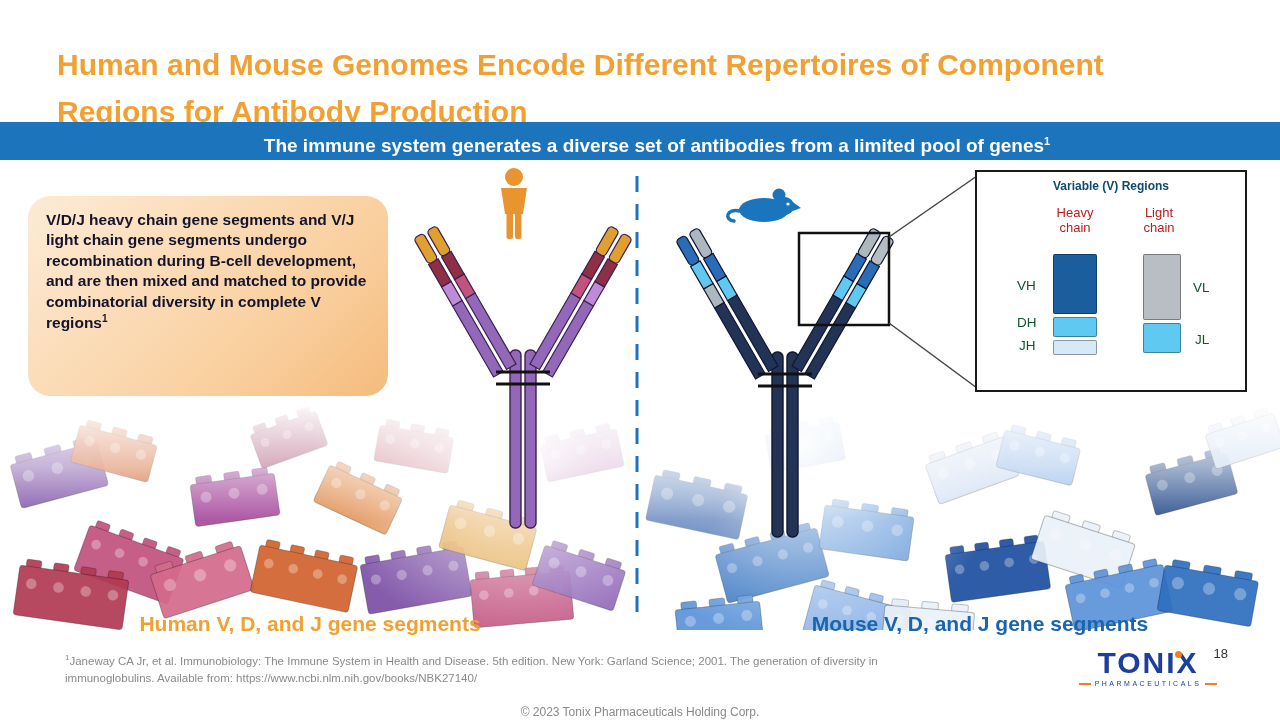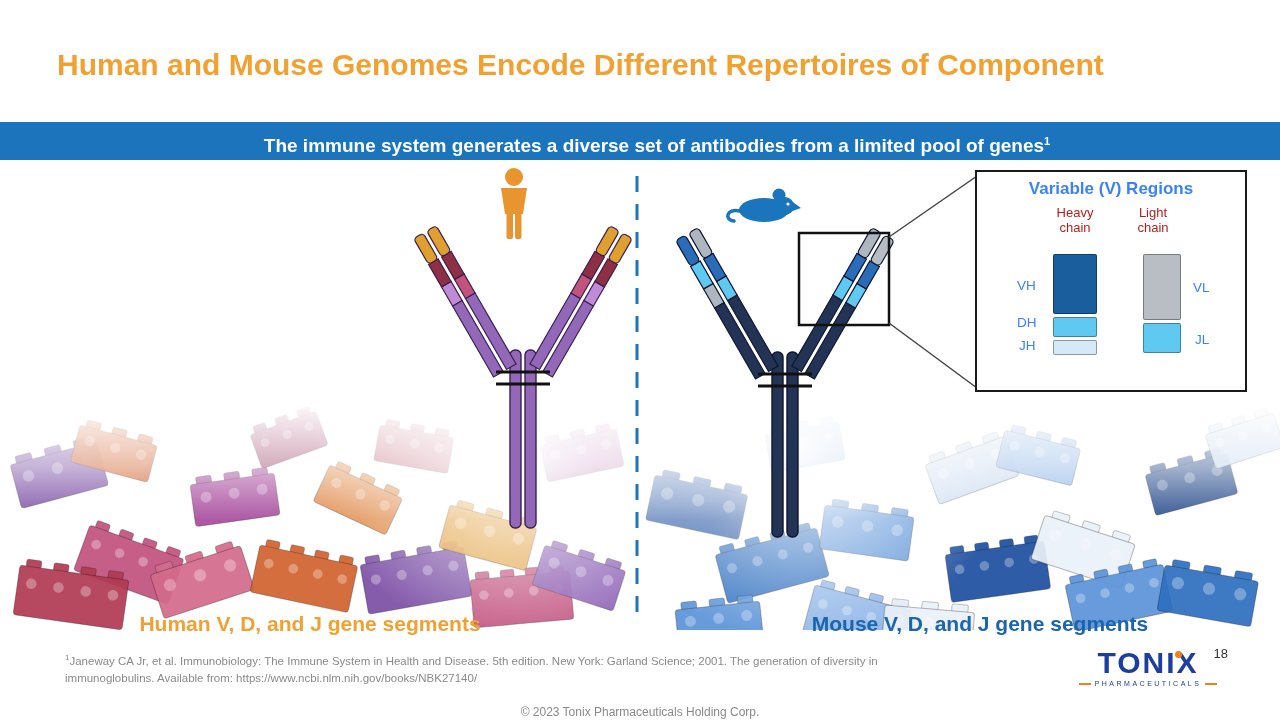--- a/index.html
+++ b/index.html
@@ -41,29 +41,29 @@
   .bricks.right{left:645px;width:635px;}
   .fog{position:absolute;left:0;top:400px;width:1280px;height:120px;z-index:2;
        background:linear-gradient(to bottom,#ffffff 0%,rgba(255,255,255,0.55) 55%,rgba(255,255,255,0) 100%);}
 
   
   .overlay{position:absolute;left:0;top:0;width:1280px;height:720px;z-index:4;pointer-events:none;}
 
   
   .varbox{position:absolute;left:975px;top:170px;width:272px;height:222px;background:#fff;
           border:2px solid #1a1a1a;box-sizing:border-box;z-index:5;}
-  .varbox-title{position:absolute;left:0;top:7px;width:100%;text-align:center;font-size:17px;font-weight:bold;color:#3b82f6;}
+  .varbox-title{position:absolute;left:0;top:7px;width:100%;text-align:center;font-size:12px;font-weight:bold;color:#0c4a6e;}
   .chain-label{position:absolute;top:34px;width:80px;text-align:center;font-size:13px;color:#b91c1c;white-space:pre-line;line-height:1.15;}
   .chain-label.heavy{left:58px;}
-  .chain-label.light{left:136px;}
+  .chain-label.light{left:142px;}
   .bar{position:absolute;top:82px;}
   .bar.heavy{left:76px;width:44px;}
   .bar.light{left:166px;width:38px;}
   .seg{width:100%;border:1px solid rgba(0,0,0,0.35);box-sizing:border-box;margin-bottom:3px;border-radius:2px;}
-  .seg-lbl{position:absolute;font-size:13.5px;color:#3b82f6;}
+  .seg-lbl{position:absolute;font-size:13.5px;color:#14532d;}
 
   
   .caption{position:absolute;top:612px;font-size:21px;font-weight:bold;text-align:center;z-index:5;}
   .caption.human{left:40px;width:540px;color:#F0A132;}
   .caption.mouse{left:710px;width:540px;color:#1B64AE;}
 
   
   .footnote{position:absolute;left:65px;top:652px;width:880px;font-size:11.5px;color:#8A8A8A;line-height:1.5;z-index:5;}
   .footnote sup{font-size:8px;}
   .pagenum{position:absolute;right:52px;top:646px;font-size:13px;color:#333;z-index:5;}
@@ -72,21 +72,21 @@
   .logo-accent{position:absolute;left:97px;top:3px;width:7px;height:7px;border-radius:50%;background:#F08020;}
   .logo-sub{margin-top:2px;font-size:7px;letter-spacing:2.5px;color:#1C3E9E;display:flex;align-items:center;justify-content:center;gap:4px;}
   .logo-sub::before,.logo-sub::after{content:"";width:12px;height:2px;background:#F08020;}
   .copyright{position:absolute;left:0;top:697px;width:100%;text-align:center;font-size:12px;color:#8A8A8A;z-index:5;margin-top:8px;}
 </style>
 </head>
 <body>
 
 <div class="slide">
 
-  <h1 class="title"><span>Human and Mouse Genomes Encode Different Repertoires of Component</span><br></h1>
+  <h1 class="title"><span>Human and Mouse Genomes Encode Different Repertoires of Component</span><br><span>Regions for Antibody Production</span></h1>
 
   <div class="banner"><span>The immune system generates a diverse set of antibodies from a limited pool of genes</span><sup>1</sup></div>
 
   <svg class="bricks left" id="bricksLeft" viewBox="0 0 640 225">
       <g transform="translate(10,60) rotate(-15)" opacity="0.92">
         <rect x="6.75" y="-7" width="16.5" height="8" rx="2" fill="#7B4FA6" stroke="rgba(0,0,0,0.25)"></rect>
         <rect x="36.75" y="-7" width="16.5" height="8" rx="2" fill="#7B4FA6" stroke="rgba(0,0,0,0.25)"></rect>
         <rect x="66.75" y="-7" width="16.5" height="8" rx="2" fill="#7B4FA6" stroke="rgba(0,0,0,0.25)"></rect>
         <rect x="0" y="0" width="90" height="45" rx="3" fill="#7B4FA6" stroke="rgba(0,0,0,0.3)"></rect>
         <circle cx="15" cy="15.3" r="5.7749999999999995" fill="rgba(255,255,255,0.3)"></circle>
@@ -372,20 +372,23 @@
         <rect x="0" y="0" width="85" height="38" rx="3" fill="#5B93D8" stroke="rgba(0,0,0,0.3)"></rect>
         <circle cx="14.166666666666666" cy="12.920000000000002" r="5.454166666666667" fill="rgba(255,255,255,0.3)"></circle>
         <circle cx="42.5" cy="12.920000000000002" r="5.454166666666667" fill="rgba(255,255,255,0.3)"></circle>
         <circle cx="70.83333333333333" cy="12.920000000000002" r="5.454166666666667" fill="rgba(255,255,255,0.3)"></circle>
       </g>
     </svg>
   <div class="fog"></div>
   <div class="glow left"></div>
   <div class="glow right"></div>
 
+  <div class="callout">
+    <p><span>V/D/J heavy chain gene segments and V/J light chain gene segments undergo recombination during B-cell development, and are then mixed and matched to provide combinatorial diversity in complete V regions</span><sup>1</sup></p>
+  </div>
 
   <svg class="person-icon" width="44" height="72" viewBox="0 0 44 72">
     <g fill="#E8952F">
       <circle cx="22" cy="9" r="9"></circle>
       <polygon points="9,20 35,20 31,46 13,46"></polygon>
       <rect x="14.5" y="44" width="6.5" height="27" rx="2"></rect>
       <rect x="23" y="44" width="6.5" height="27" rx="2"></rect>
     </g>
   </svg>
 

